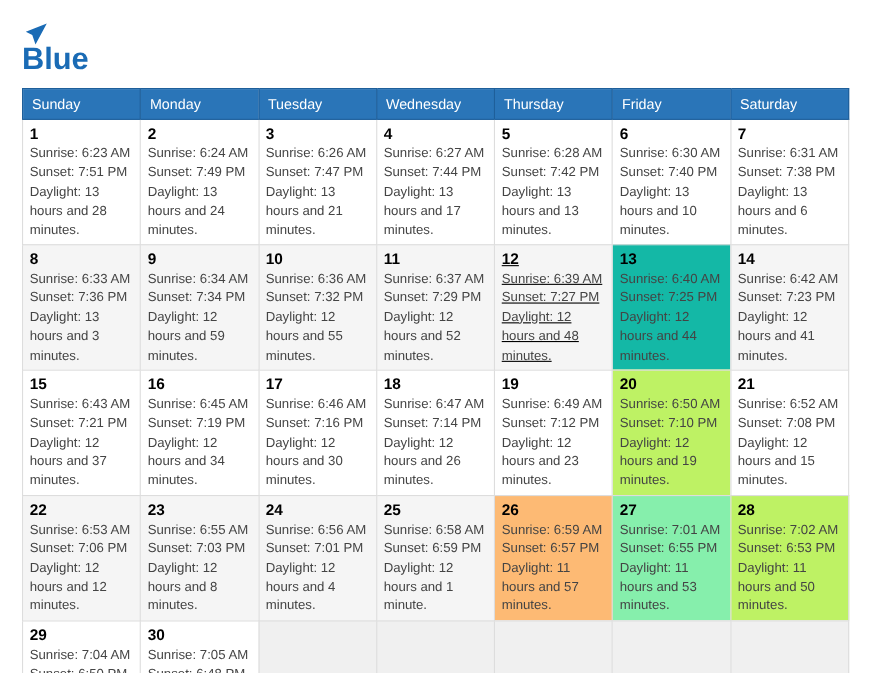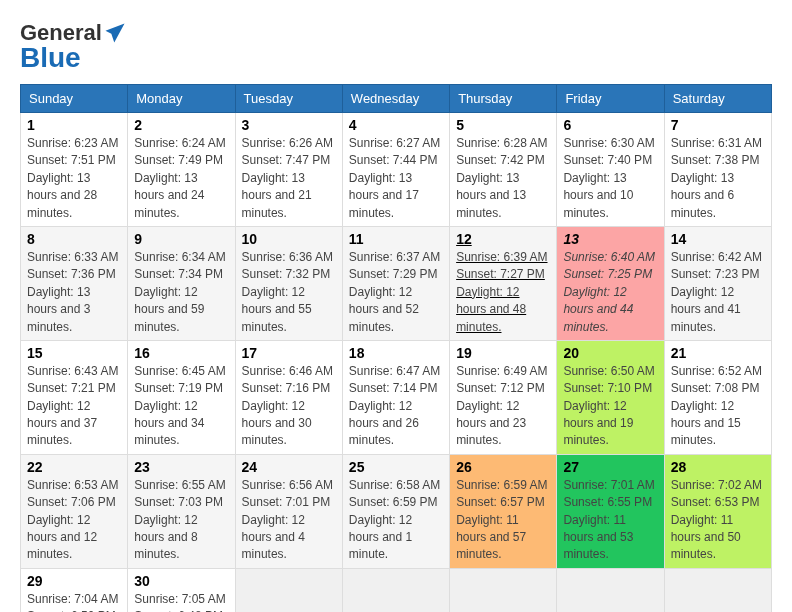--- a/index.html
+++ b/index.html
@@ -71,21 +71,20 @@
       font-size: 12px;
       line-height: 1.45;
     }
   </style>
 </head>
 <body>
 
 <div class="header-section">
   <div class="logo">
 <div style="display:flex;align-items:center;">
-  <span style="font-size:22px;font-weight:bold;color:#333;">General</span>
   <svg width="22" height="22" viewBox="0 0 30 30" style="margin-left:2px;">
     <polygon points="28,2 14,28 10,16 2,12" fill="#1a6bb5"></polygon>
   </svg>
 </div>
 <div style="font-size:28px;font-weight:bold;color:#1a6bb5;margin-top:-4px;">Blue</div>
 </div>
   <div class="title-section">
     <div class="month-title"></div>
     <div class="location"></div>
   </div>
@@ -148,21 +147,21 @@
           <div class="day-info">Sunrise: 6:36 AM<br>Sunset: 7:32 PM<br>Daylight: 12 hours and 55 minutes.</div>
         </td>
         <td style="background-color: rgb(245, 245, 245);">
           <span class="day-num">11</span>
           <div class="day-info">Sunrise: 6:37 AM<br>Sunset: 7:29 PM<br>Daylight: 12 hours and 52 minutes.</div>
         </td>
         <td style="background-color: rgb(245, 245, 245); text-decoration: underline;">
           <span class="day-num">12</span>
           <div class="day-info">Sunrise: 6:39 AM<br>Sunset: 7:27 PM<br>Daylight: 12 hours and 48 minutes.</div>
         </td>
-        <td style="background-color: #fca5a5; font-style: italic;">
+        <td style="background-color: #14b8a6;">
           <span class="day-num">13</span>
           <div class="day-info">Sunrise: 6:40 AM<br>Sunset: 7:25 PM<br>Daylight: 12 hours and 44 minutes.</div>
         </td>
         <td style="background-color: rgb(245, 245, 245);">
           <span class="day-num">14</span>
           <div class="day-info">Sunrise: 6:42 AM<br>Sunset: 7:23 PM<br>Daylight: 12 hours and 41 minutes.</div>
         </td>
       </tr>
       <tr>
         <td style="background-color: rgb(255, 255, 255);">
@@ -208,21 +207,21 @@
           <div class="day-info">Sunrise: 6:56 AM<br>Sunset: 7:01 PM<br>Daylight: 12 hours and 4 minutes.</div>
         </td>
         <td style="background-color: rgb(245, 245, 245);">
           <span class="day-num">25</span>
           <div class="day-info">Sunrise: 6:58 AM<br>Sunset: 6:59 PM<br>Daylight: 12 hours and 1 minute.</div>
         </td>
         <td style="background-color: #fdba74;">
           <span class="day-num">26</span>
           <div class="day-info">Sunrise: 6:59 AM<br>Sunset: 6:57 PM<br>Daylight: 11 hours and 57 minutes.</div>
         </td>
-        <td style="background-color: #22c55e; margin-left: 16px;">
+        <td style="background-color: #86efac; margin-left: 16px;">
           <span class="day-num">27</span>
           <div class="day-info">Sunrise: 7:01 AM<br>Sunset: 6:55 PM<br>Daylight: 11 hours and 53 minutes.</div>
         </td>
         <td style="background-color: #bef264;">
           <span class="day-num">28</span>
           <div class="day-info">Sunrise: 7:02 AM<br>Sunset: 6:53 PM<br>Daylight: 11 hours and 50 minutes.</div>
         </td>
       </tr>
       <tr>
         <td style="background-color: rgb(255, 255, 255);">

